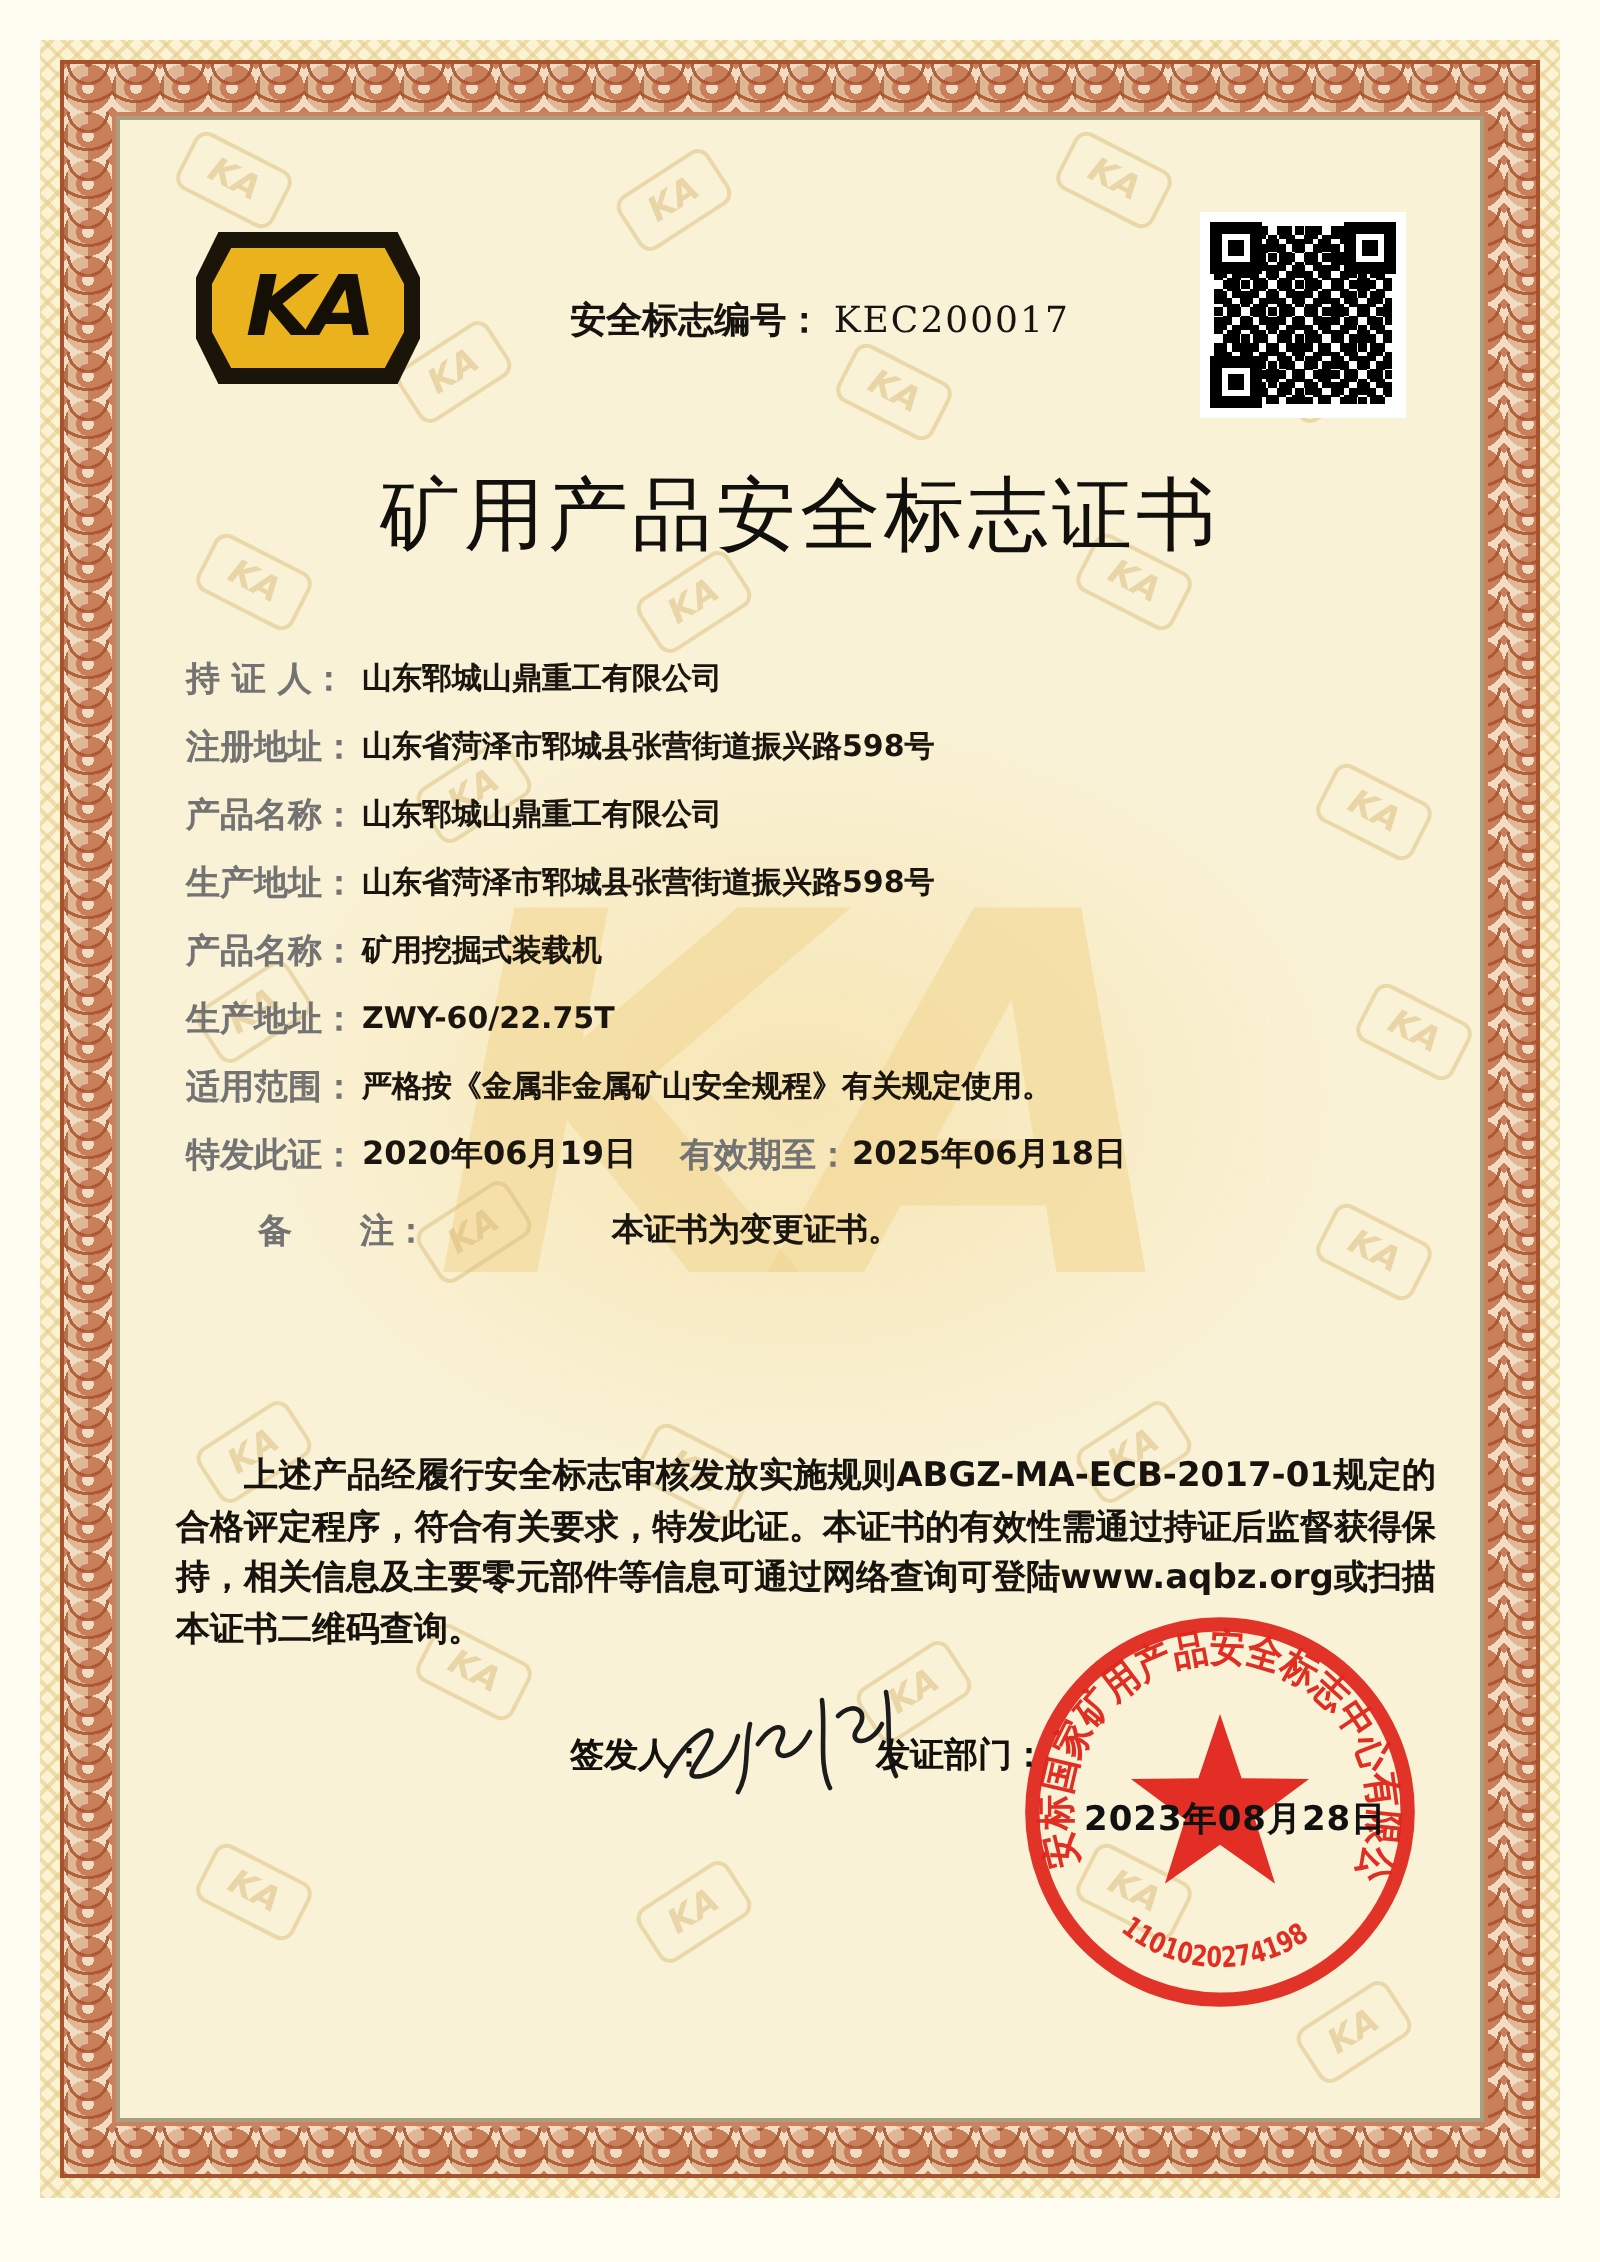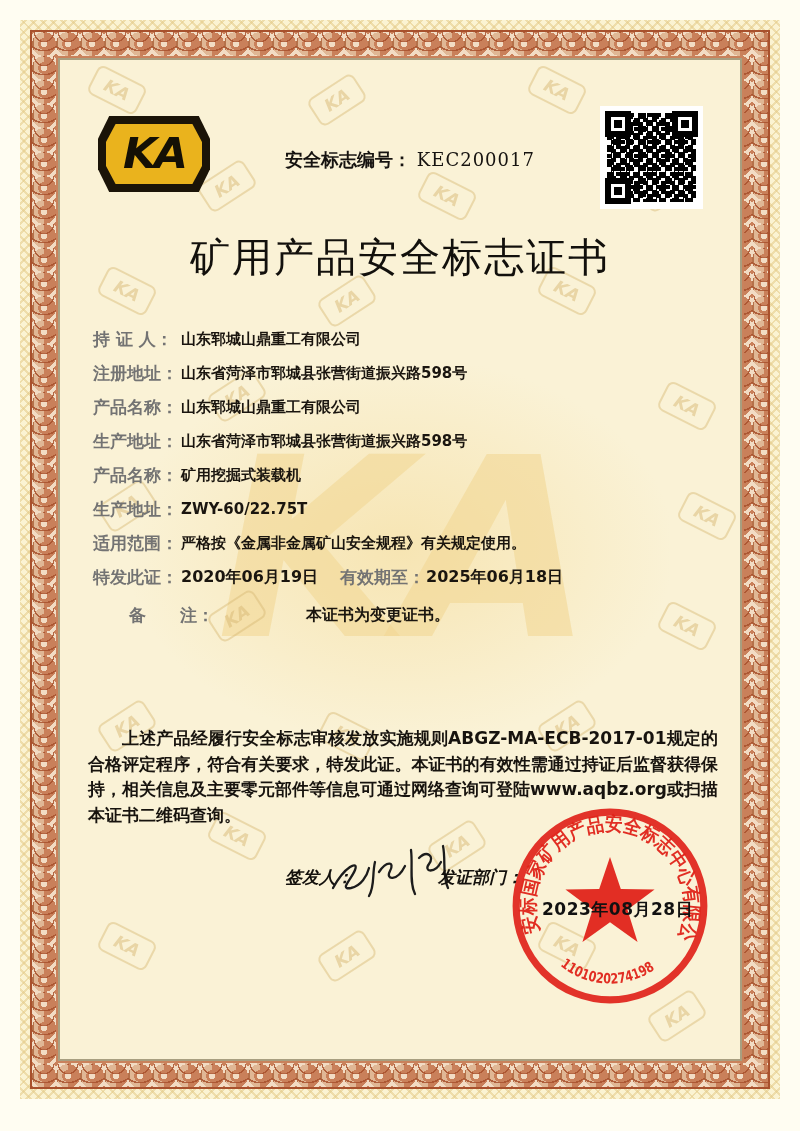--- a/index.html
+++ b/index.html
@@ -120,21 +120,21 @@
   .cmac{left:70px;top:783px;width:88px;height:106px;
     background:linear-gradient(135deg,#f2f2f2,#8f8f8f 55%,#d8d8d8);
     clip-path:polygon(0% 0%,100% 0%,100% 55%,85% 82%,50% 100%,15% 82%,0% 55%);
     display:flex;align-items:center;justify-content:center;}
   .cmac-in{width:76px;height:94px;background:#f3c51d;
     clip-path:polygon(0% 0%,100% 0%,100% 55%,85% 82%,50% 100%,15% 82%,0% 55%);
     display:flex;flex-direction:column;align-items:center;justify-content:center;}
   .cmac-icon{line-height:1;}
   .cmac-icon::before{content:"\2692";font-size:34px;color:#1e7a40;}
   .cmac-text{font-size:14px;font-weight:bold;color:#1e7a40;letter-spacing:1px;margin-top:2px;}
-  .signer-label,.dept-label{font-size:17px;font-weight:bold;color:#14110d;white-space:nowrap;font-style:italic;}
+  .signer-label,.dept-label{font-size:17px;font-weight:bold;color:#14110d;white-space:nowrap;}
   .signer-label{left:225px;top:806px;}
   .dept-label{left:378px;top:806px;}
   .signature{left:265px;top:778px;width:130px;height:72px;}
   .seal{left:448px;top:744px;width:204px;height:204px;mix-blend-mode:multiply;}
   .seal-date{
     left:482px;top:838px;font-size:17px;font-weight:bold;color:#111;
     z-index:3;white-space:nowrap;letter-spacing:.5px;
   }
 </style>
 </head>

